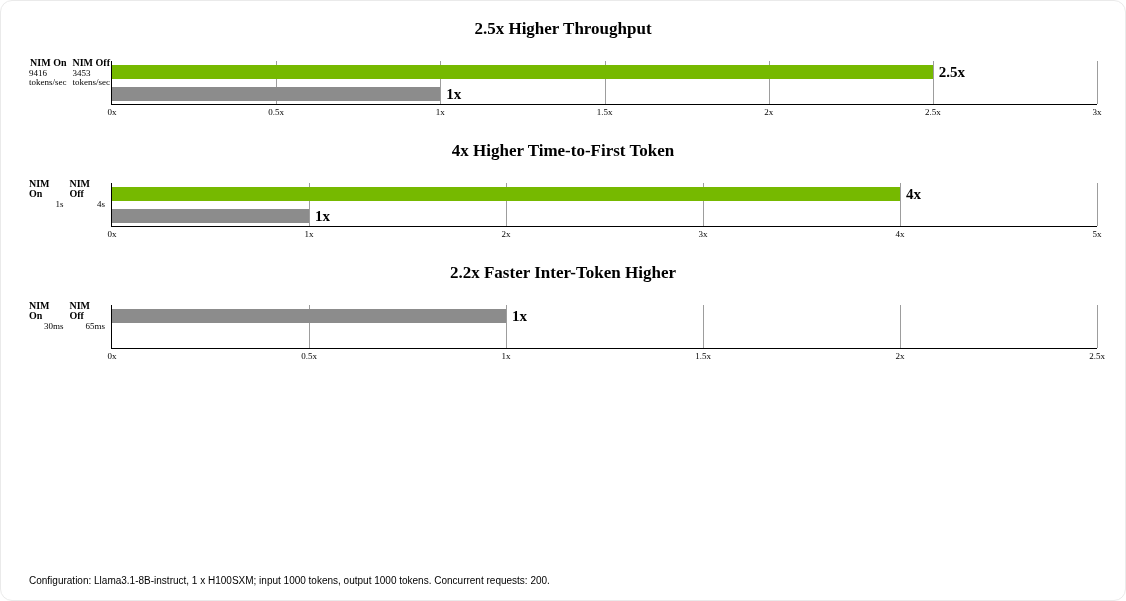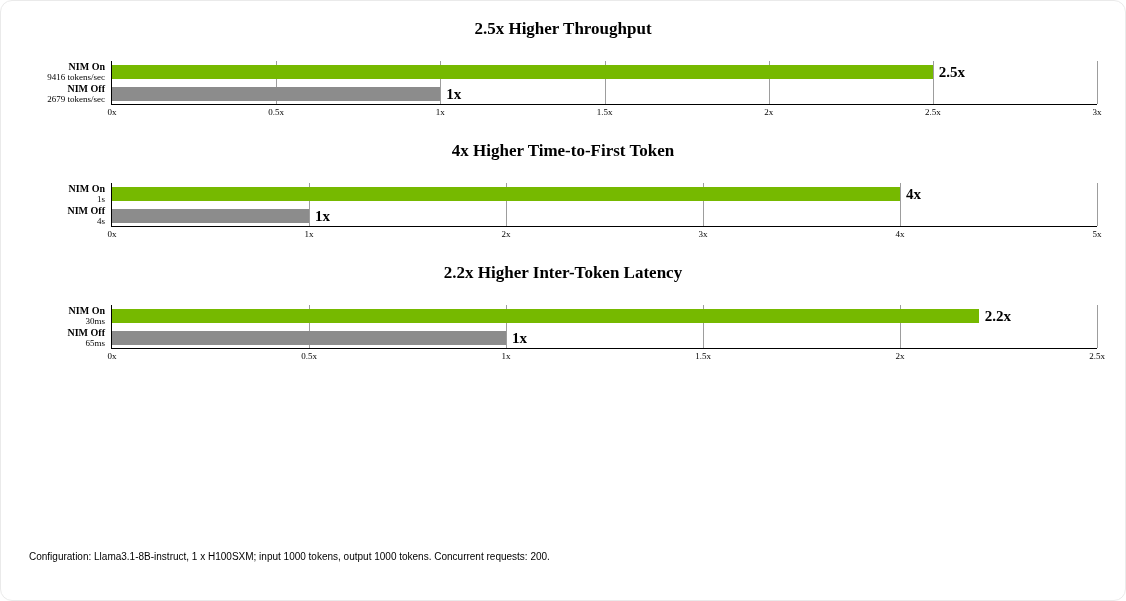--- a/index.html
+++ b/index.html
@@ -30,21 +30,21 @@
     margin-bottom: 22px;
   }
   .chart-body {
     position: relative;
     display: flex;
   }
   .y-labels {
     width: 82px;
     flex: 0 0 82px;
     display: flex;
-    flex-direction: column;
+    flex-direction: row;
     justify-content: flex-start;
   }
   .y-cat {
     height: 22px;
     display: flex;
     flex-direction: column;
     justify-content: center;
     align-items: flex-end;
     padding-right: 6px;
     line-height: 1;
@@ -86,41 +86,41 @@
   .bar.gray  { background: #8c8c8c; }
   .val-label {
     font-weight: 700;
     font-size: 15px;
     padding-left: 6px;
     white-space: nowrap;
   }
   .footnote {
     position: absolute;
     left: 28px;
-    bottom: 38px;
+    bottom: 14px;
     font-size: 10px;
     color: #000;
   }
 </style>
 </head>
 <body>
 
 <div class="stage">
 
   <div class="chart-block">
     <div class="chart-title">2.5x Higher Throughput</div>
     <div class="chart-body">
       <div class="y-labels">
         <div class="y-cat">
           <span class="main">NIM On</span>
           <span class="sub">9416 tokens/sec</span>
         </div>
         <div class="y-cat">
           <span class="main">NIM Off</span>
-          <span class="sub">2679 tokens/sec</span>
+          <span class="sub">3453 tokens/sec</span>
         </div>
       </div>
       <div class="plot">
 
         <div class="grid" style="left:16.6667%"></div>
         <div class="grid" style="left:33.3333%"></div>
         <div class="grid" style="left:50%"></div>
         <div class="grid" style="left:66.6667%"></div>
         <div class="grid" style="left:83.3333%"></div>
         <div class="grid" style="left:100%"></div>
@@ -176,21 +176,21 @@
         </div>
         <div class="bar-row">
           <div class="bar gray" style="width:20%"></div>
           <span class="val-label">1x</span>
         </div>
       </div>
     </div>
   </div>
 
   <div class="chart-block">
-    <div class="chart-title">2.2x Higher Inter-Token Latency</div>
+    <div class="chart-title">2.2x Faster Inter-Token Higher</div>
     <div class="chart-body">
       <div class="y-labels">
         <div class="y-cat">
           <span class="main">NIM On</span>
           <span class="sub">30ms</span>
         </div>
         <div class="y-cat">
           <span class="main">NIM Off</span>
           <span class="sub">65ms</span>
         </div>
@@ -201,24 +201,20 @@
         <div class="grid" style="left:60%"></div>
         <div class="grid" style="left:80%"></div>
         <div class="grid" style="left:100%"></div>
         <div class="tick" style="left:0%">0x</div>
         <div class="tick" style="left:20%">0.5x</div>
         <div class="tick" style="left:40%">1x</div>
         <div class="tick" style="left:60%">1.5x</div>
         <div class="tick" style="left:80%">2x</div>
         <div class="tick" style="left:100%">2.5x</div>
         <div class="bar-row">
-          <div class="bar green" style="width:88%"></div>
-          <span class="val-label">2.2x</span>
-        </div>
-        <div class="bar-row">
           <div class="bar gray" style="width:40%"></div>
           <span class="val-label">1x</span>
         </div>
       </div>
     </div>
   </div>
 
   <div class="footnote">Configuration: Llama3.1-8B-instruct, 1 x H100SXM; input 1000 tokens, output 1000 tokens. Concurrent requests: 200.</div>
 
 </div>

